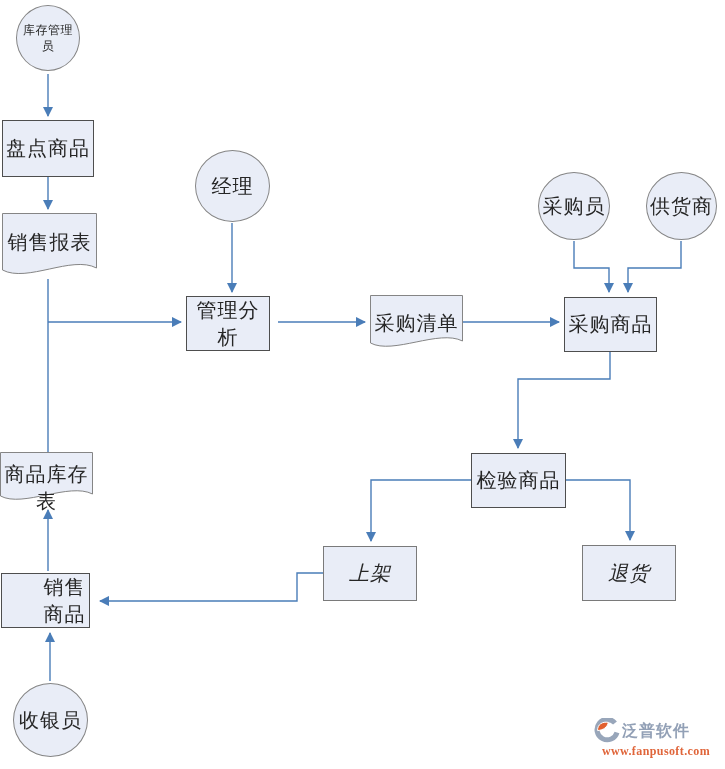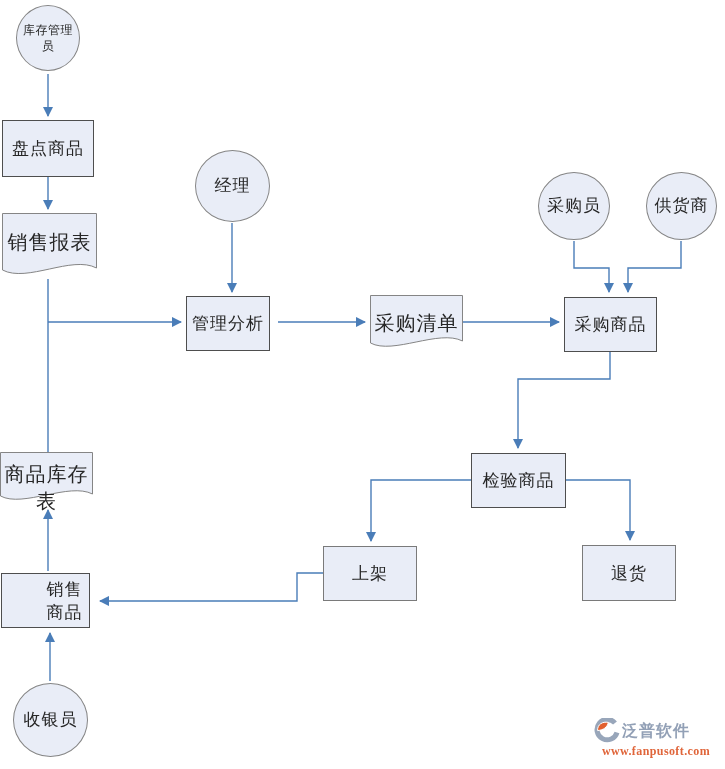--- a/index.html
+++ b/index.html
@@ -7,27 +7,27 @@
     position:relative;width:725px;height:769px;background:#ffffff;overflow:hidden;
     font-family:"Liberation Serif","DejaVu Serif",serif;
     color:var(--text,#262626);
   }
   .layer{position:absolute;left:0;top:0;width:725px;height:769px;}
   .edge{fill:none;stroke:var(--connector,#4a7db8);stroke-width:1.4;}
   .arrowhead{fill:var(--connector,#4a7db8);}
   .doc-shape{fill:var(--shape-fill,#e9edf7);stroke:var(--outline-border,#858585);stroke-width:1;}
   .node{
     position:absolute;display:flex;align-items:center;justify-content:center;
-    text-align:center;font-size:17px;letter-spacing:1px;box-sizing:border-box;
+    text-align:center;font-size:20px;letter-spacing:1px;box-sizing:border-box;
   }
   .process{
     background:var(--shape-fill,#e9edf7);
     border:1.6px solid var(--process-border,#4e4e4e);
   }
-  .process.light{border:1.3px solid var(--process-border-light,#7a7a7a);}
+  .process.light{border:1.3px solid var(--process-border-light,#7a7a7a);font-style:italic;}
   .actor{
     background:var(--shape-fill,#e9edf7);
     border:1px solid var(--outline-border,#858585);
     border-radius:50%;
     line-height:1.35;
   }
   .actor.small-text{font-size:12px;letter-spacing:0.5px;}
   .doc-label{
     position:absolute;text-align:center;font-size:20px;letter-spacing:1px;
   }

